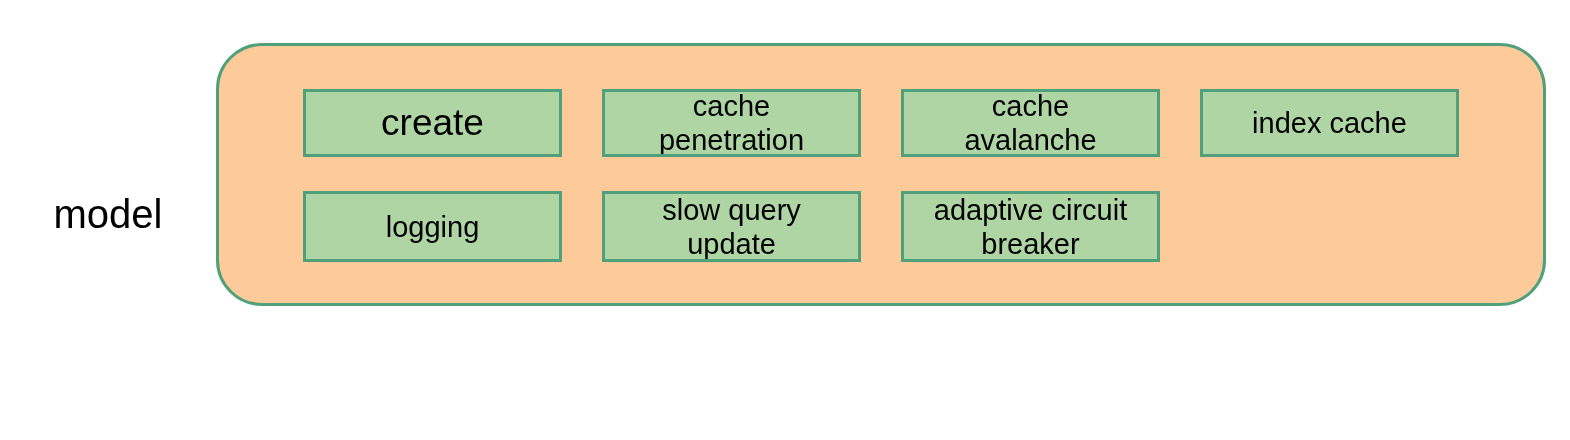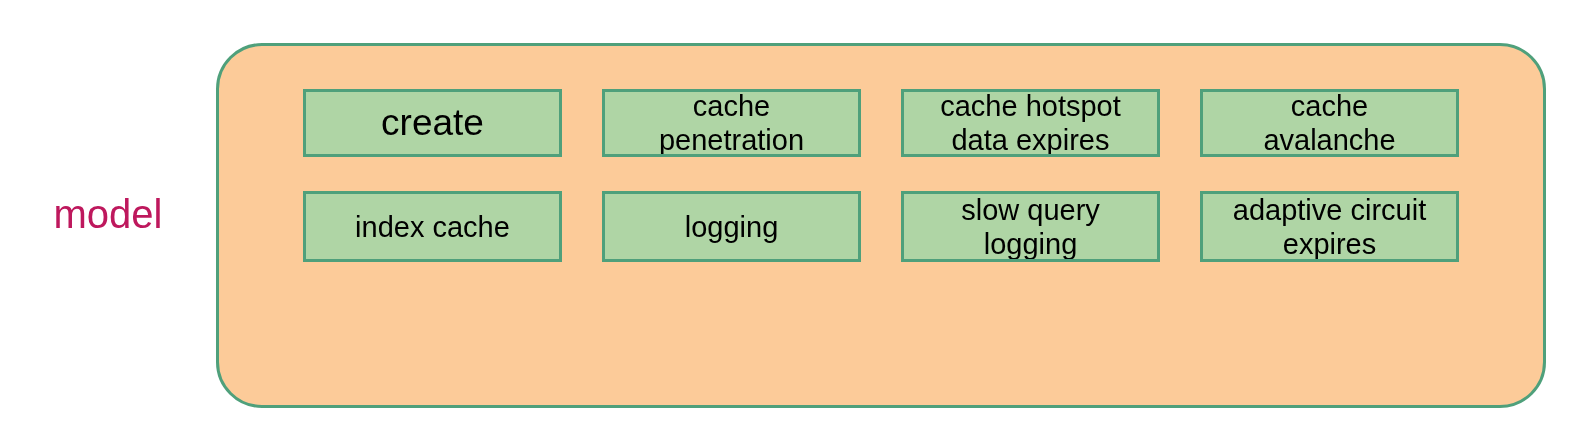--- a/index.html
+++ b/index.html
@@ -23,31 +23,31 @@
 
   
   #model-label {
     position: absolute;
     left: 18px;
     top: 191px;
     width: 180px;
     text-align: center;
     font-size: 40px;
     line-height: 46px;
-    color: #be185d;
+    color: #000000;
     white-space: nowrap;
   }
 
   
   #model-container {
     position: absolute;
     left: 216px;
     top: 43px;
     width: 1330px;
-    height: 365px;
+    height: 263px;
     box-sizing: border-box;
     background: #FCCB99;
     border: 3px solid #4FA07B;
     border-radius: 46px;
   }
 
   
   #node-grid {
     position: absolute;
     left: 84px;
@@ -103,38 +103,34 @@
 
       <div class="node-box size-lg">
         <span class="node-label">create</span>
       </div>
 
       <div class="node-box size-sm">
         <span class="node-label">cache
 penetration</span>
       </div>
       <div class="node-box size-sm">
-        <span class="node-label">cache hotspot
-data expires</span>
-      </div>
-      <div class="node-box size-sm">
         <span class="node-label">cache
 avalanche</span>
       </div>
       <div class="node-box size-sm">
         <span class="node-label">index cache</span>
       </div>
 
       <div class="node-box size-sm">
         <span class="node-label">logging</span>
       </div>
       <div class="node-box size-sm">
         <span class="node-label">slow query
-logging</span>
+update</span>
       </div>
       <div class="node-box size-sm">
         <span class="node-label">adaptive circuit
-expires</span>
+breaker</span>
       </div>
 
     </div>
   </div>
 </div>
 
 </body></html>

